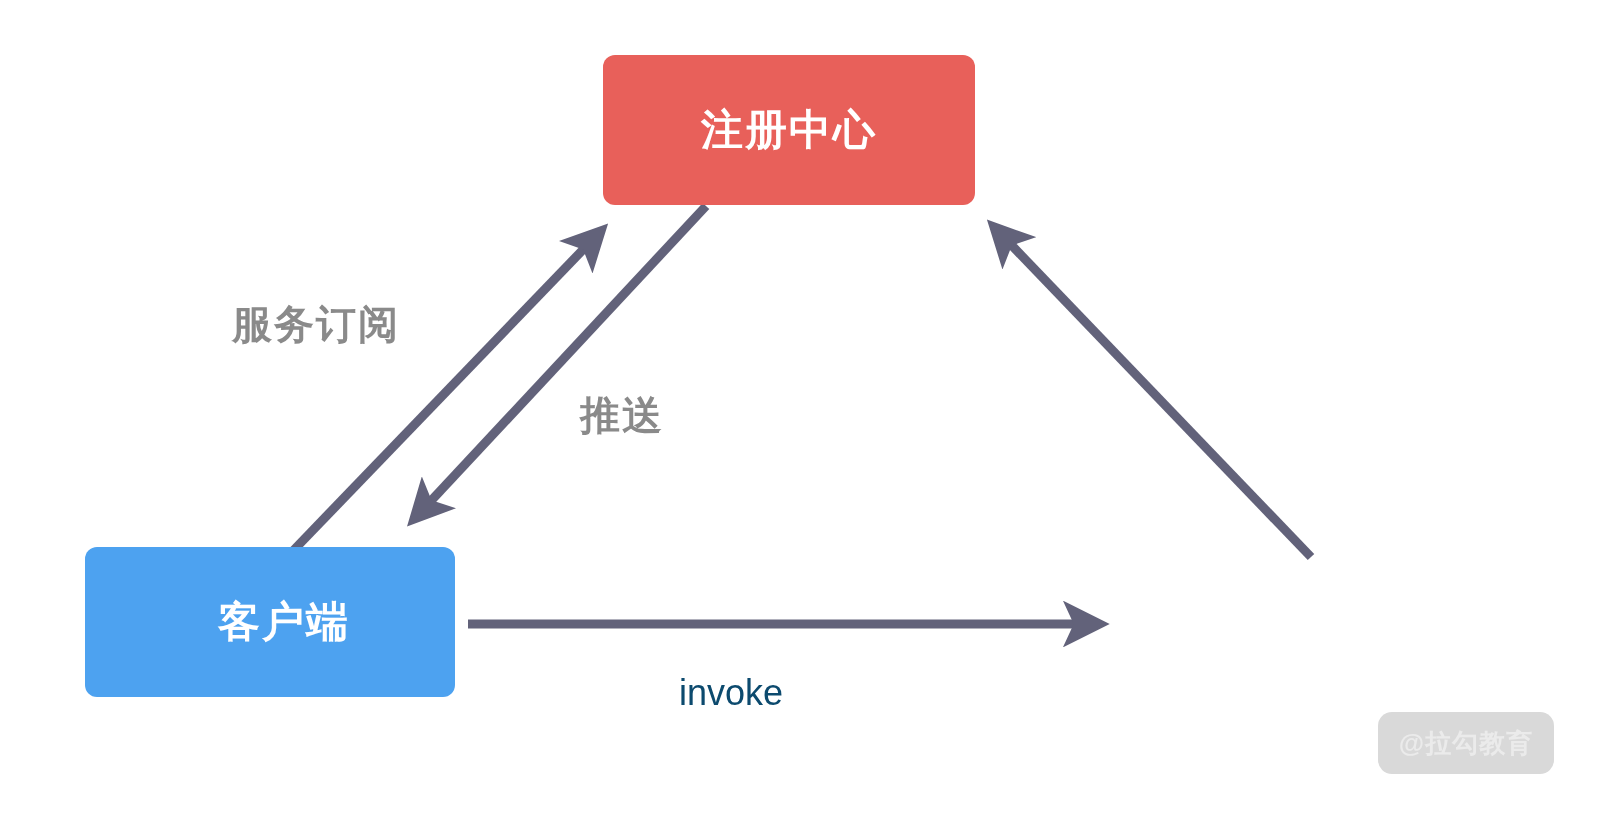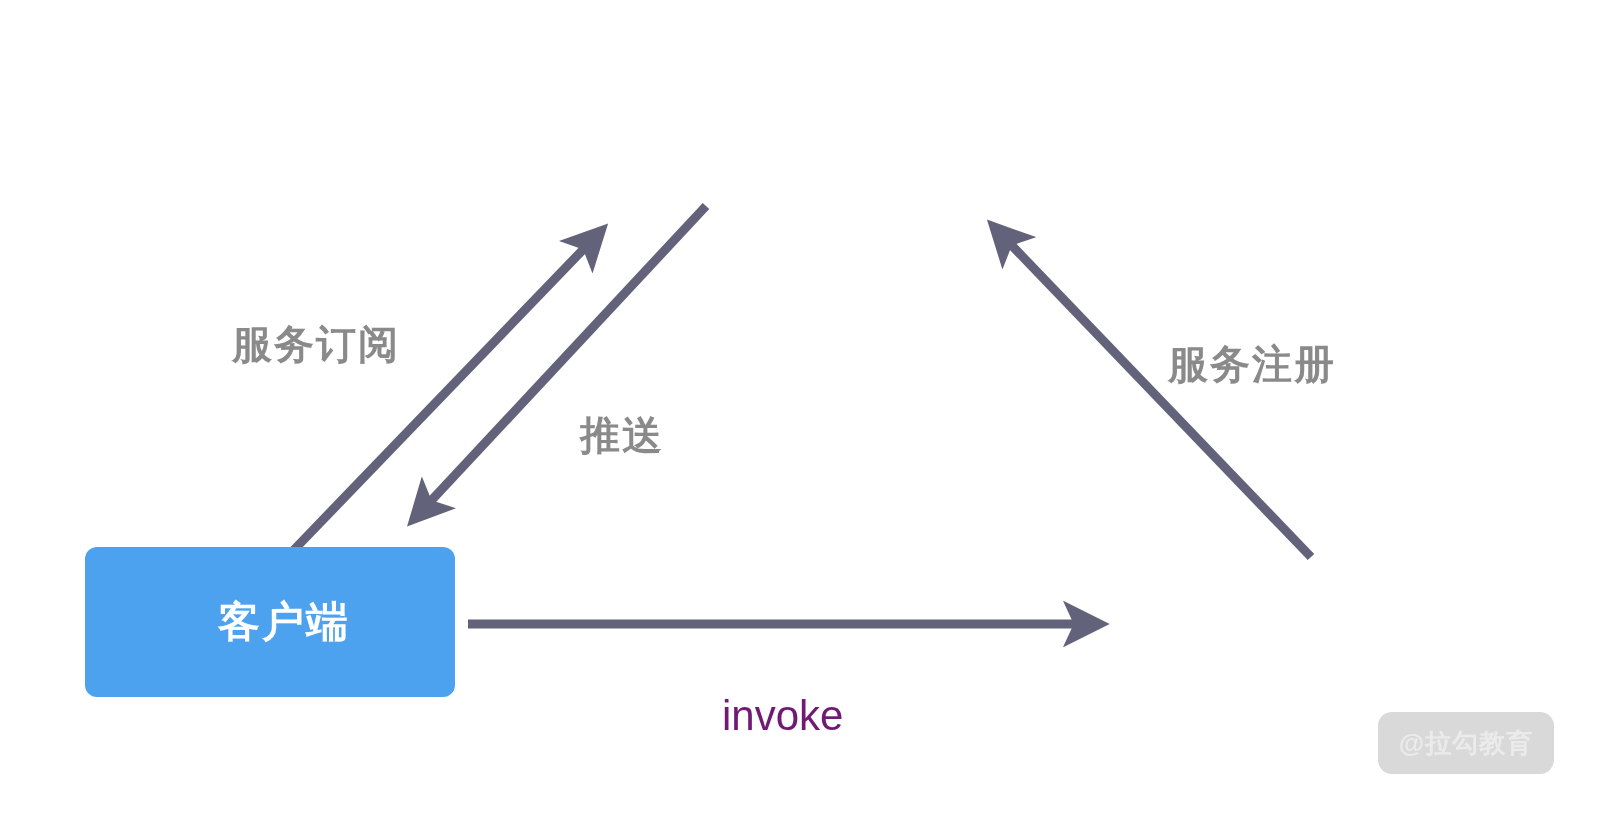--- a/index.html
+++ b/index.html
@@ -60,40 +60,39 @@
     background: #f0910f;
   }
   .edge-label {
     position: absolute;
     color: #8a8a8a;
     font-size: 40px;
     font-weight: 700;
     letter-spacing: 2px;
     white-space: nowrap;
     z-index: 4;
-    margin-top: 20px;
   }
   #label-subscribe {
     left: 232px;
     top: 297px;
   }
   #label-push {
     left: 580px;
     top: 388px;
   }
   #label-register {
     left: 1168px;
     top: 317px;
   }
   #label-invoke {
-    left: 722px;
+    left: 679px;
     top: 672px;
-    font-size: 42px;
+    font-size: 36px;
     font-weight: 400;
-    color: #701a75;
+    color: #0c4a6e;
     letter-spacing: 0px;
   }
   #watermark {
     position: absolute;
     left: 1378px;
     top: 712px;
     width: 176px;
     height: 62px;
     background: #d9d9d9;
     border-radius: 14px;
@@ -129,31 +128,33 @@
 
     <g>
       <line x1="1311" y1="557" x2="995" y2="228" stroke="#62627a" stroke-width="9" marker-end="url(#head)"></line>
     </g>
 
     <g>
       <line x1="468" y1="624" x2="1098" y2="624" stroke="#62627a" stroke-width="9" marker-end="url(#head)"></line>
     </g>
   </svg>
 
+  <div class="node" id="node-registry">
+    <span>注册中心</span>
+  </div>
 
   <div class="node" id="node-client">
     <span>客户端</span>
   </div>
 
 
   <div class="edge-label" id="label-subscribe">服务订阅</div>
 
   <div class="edge-label" id="label-push">推送</div>
 
-  <div class="edge-label" id="label-register">服务注册</div>
 
   <div class="edge-label" id="label-invoke">invoke</div>
 
   <div id="watermark">
     <span>@拉勾教育</span>
   </div>
 
 </div>
 
 </body></html>

